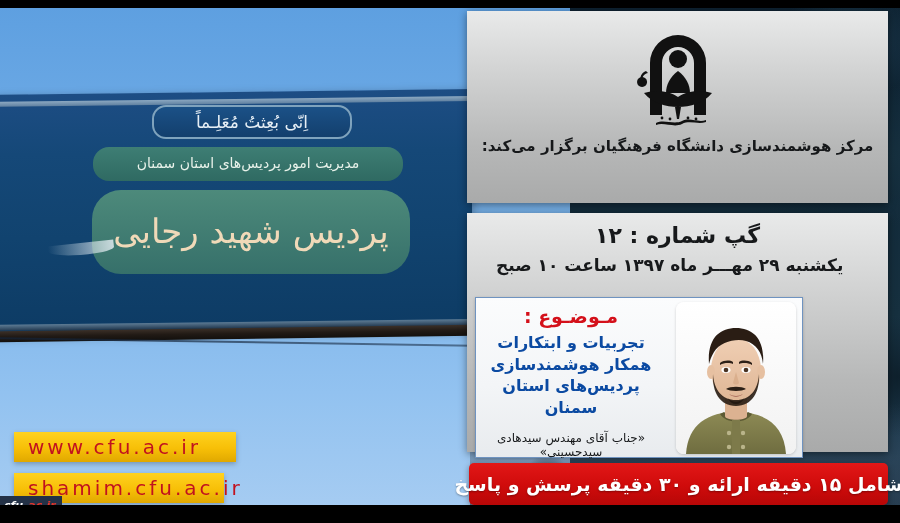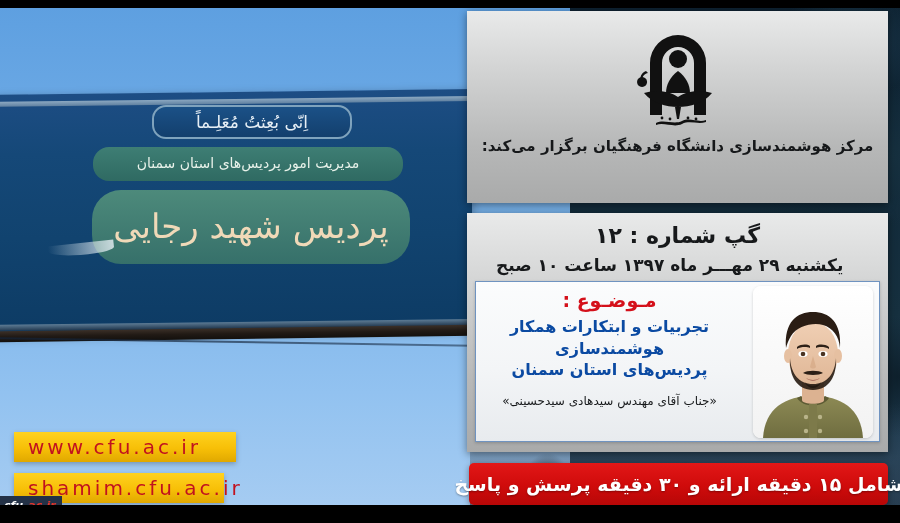--- a/index.html
+++ b/index.html
@@ -104,21 +104,21 @@
     background:linear-gradient(180deg,#1b5187 0%,#133f6d 100%);
     border:2px solid #7fa3bd;border-radius:14px;
     color:#e5eef5;font-size:17px;letter-spacing:.5px;
   }
   .sign-dept{
     left:93px;top:147px;width:310px;height:34px;
     background:linear-gradient(180deg,#3e7e74 0%,#2f6a62 100%);
     color:#e8f2ea;font-size:14px;border-radius:16px;
   }
   .sign-name{
-    left:92px;top:190px;width:318px;height:74px;
+    left:92px;top:190px;width:318px;height:84px;
     background:linear-gradient(180deg,#4d8a7b 0%,#36706a 100%);
     color:#f0d9b8;font-size:34px;border-radius:29px;
     font-family:"DejaVu Serif","Liberation Serif",serif;
   }
   .sign-tail{
     position:absolute;left:48px;top:243px;width:66px;height:12px;
     background:linear-gradient(90deg,rgba(215,225,230,.0),rgba(225,235,240,.85));
     border-radius:0 0 40% 60%;transform:rotate(-6deg);
   }
 
@@ -196,21 +196,21 @@
     font-size:22px;font-weight:700;color:#17191b;
   }
   .session-date{
     position:absolute;left:0;right:0;top:42px;
     text-align:left;direction:rtl;
     font-size:17px;font-weight:700;color:#17191b;margin-left:29px;
   }
 
   
   .card{
-    position:absolute;left:8px;top:68px;width:405px;height:161px;
+    position:absolute;left:8px;top:84px;width:328px;height:161px;
     background:linear-gradient(180deg,#fbfcfd 0%,#f3f5f7 55%,#e8ebee 100%);
     border:1px solid #6f93c0;
     display:flex;flex-direction:row-reverse;
     box-shadow:0 1px 3px rgba(0,0,0,.2);
   }
   .card-text{
     flex:1;direction:rtl;text-align:center;
     padding:7px 10px 4px 4px;
     display:flex;flex-direction:column;justify-content:flex-start;
   }

